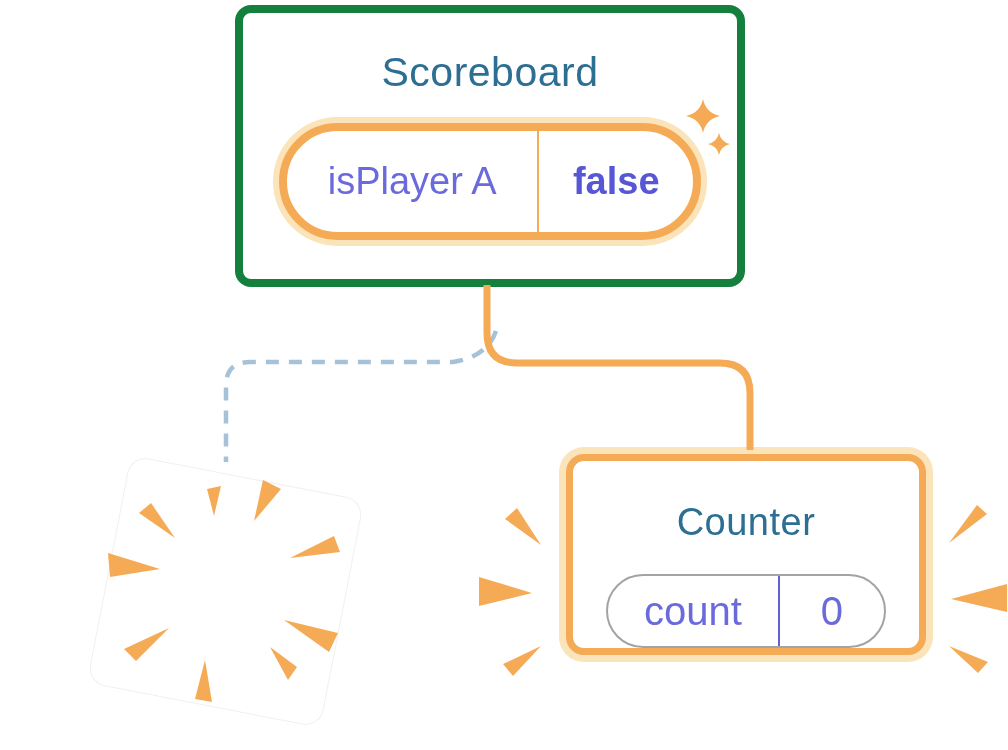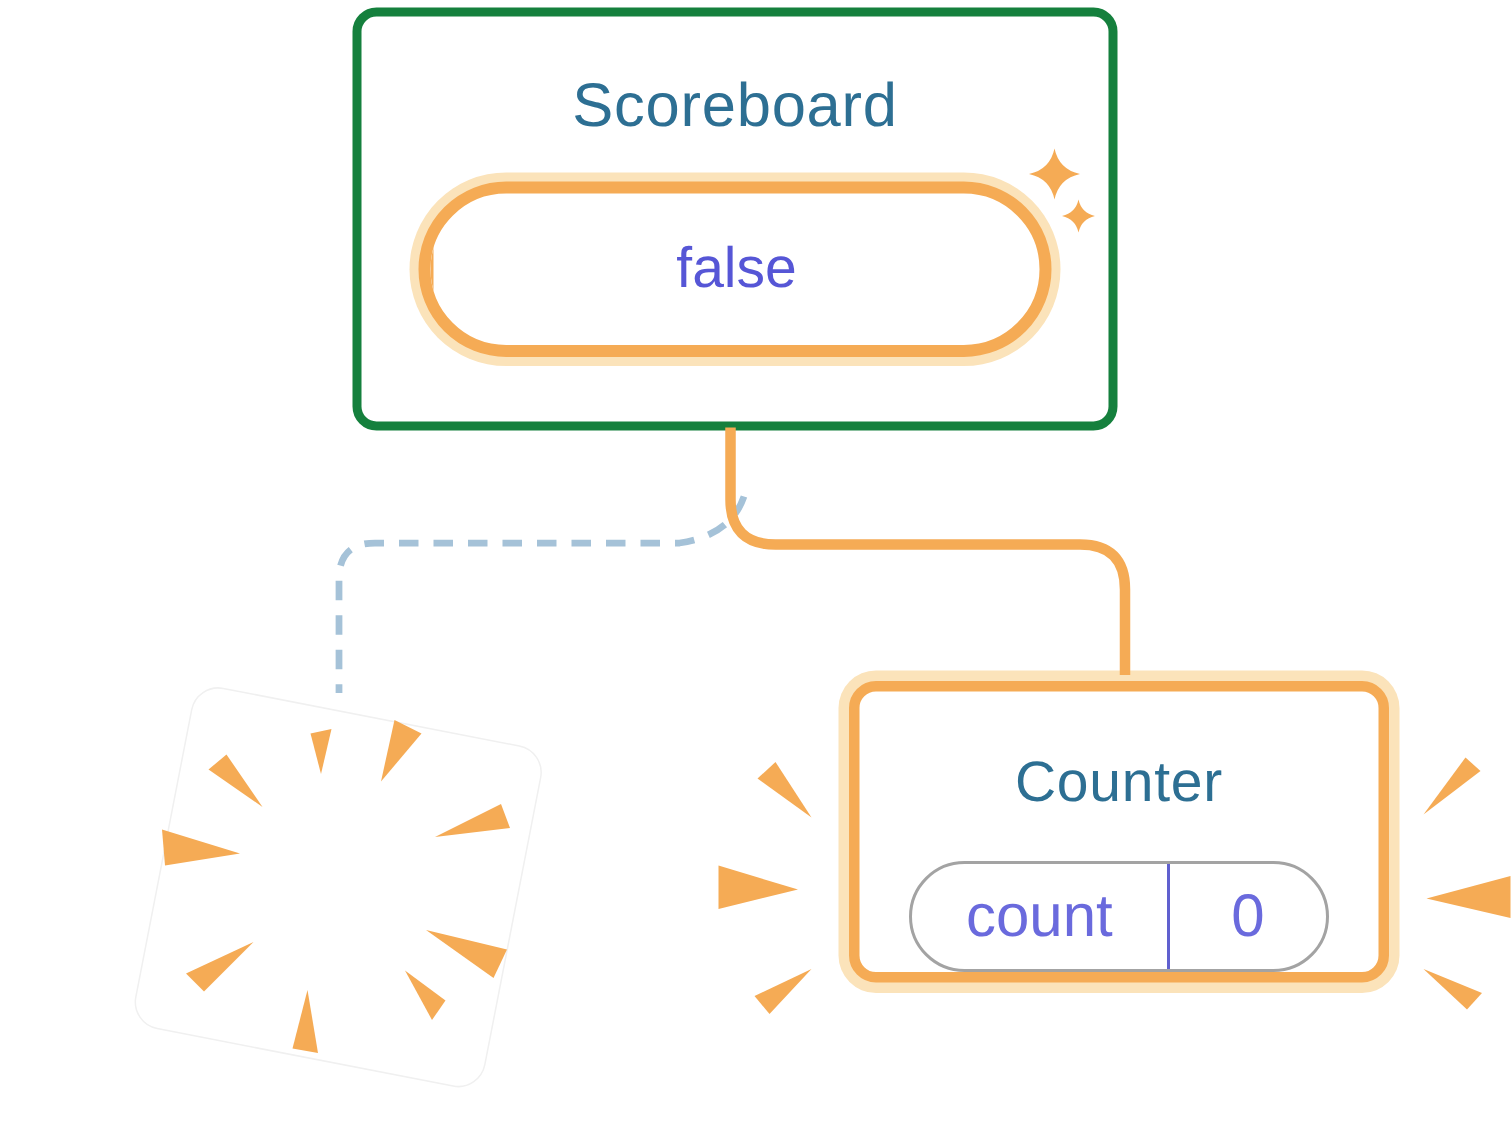--- a/index.html
+++ b/index.html
@@ -23,21 +23,21 @@
     background: #ffffff;
     box-sizing: border-box;
     display: flex;
     flex-direction: column;
     align-items: center;
     z-index: 2;
   }
   .scoreboard-card {
     left: 235px; top: 5px;
     width: 510px; height: 282px;
-    border: 6px solid #15803d;
+    border: 8px solid #15803d;
     border-radius: 16px;
   }
   .counter-card {
     left: 566px; top: 454px;
     width: 360px; height: 201px;
     border: 7px solid #F5AB55;
     border-radius: 18px;
     box-shadow: 0 0 0 7px #FBE3BA;
   }
   .card-title {
@@ -72,30 +72,31 @@
     justify-content: center;
     color: #6A6ADD;
   }
   .scoreboard-pill .pill-cell { font-size: 38px; }
   .counter-pill .pill-cell { font-size: 40px; }
   .pill-cell.name { flex: 62 0 0; }
   .pill-cell.value { flex: 38 0 0; }
   .pill-divider { width: 2px; flex: 0 0 2px; }
   .scoreboard-pill .pill-divider { background: #F5AB55; }
   .counter-pill .pill-divider { background: #6060CF; }
-  .value-bold { font-weight: 400; color: #5656D6; }
+  .value-bold { font-weight: 700; color: #5656D6; }
 </style>
 </head>
 <body>
 
 <div class="canvas">
 
   <div class="component-card scoreboard-card">
     <div class="card-title">Scoreboard</div>
     <div class="state-pill scoreboard-pill">
+      <div class="pill-cell name">isPlayer A</div>
       <div class="pill-divider"></div>
       <div class="pill-cell value value-bold">false</div>
     </div>
   </div>
 
   <div class="component-card counter-card">
     <div class="card-title">Counter</div>
     <div class="state-pill counter-pill">
       <div class="pill-cell name">count</div>
       <div class="pill-divider"></div>

